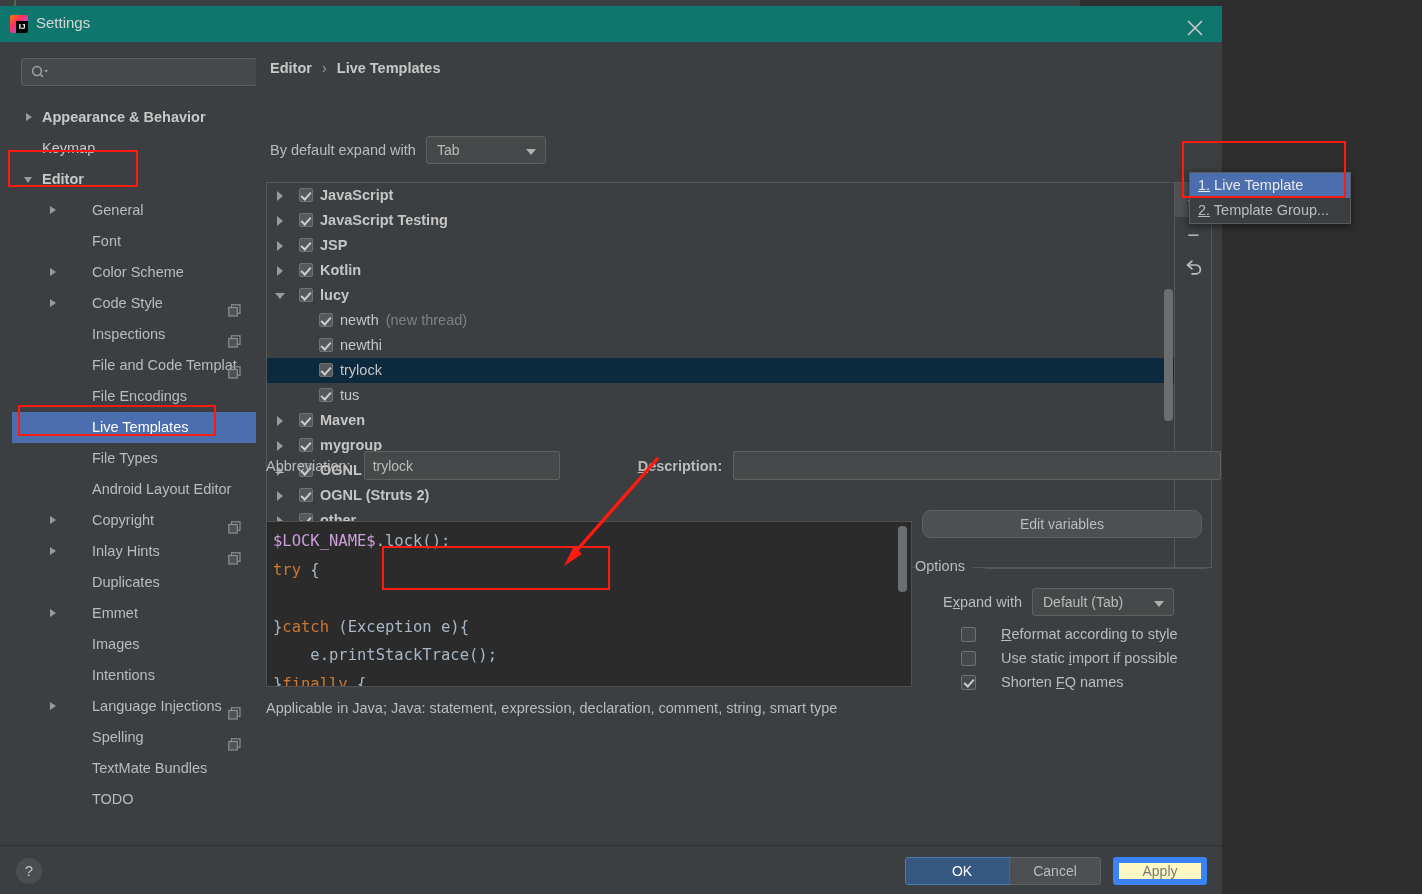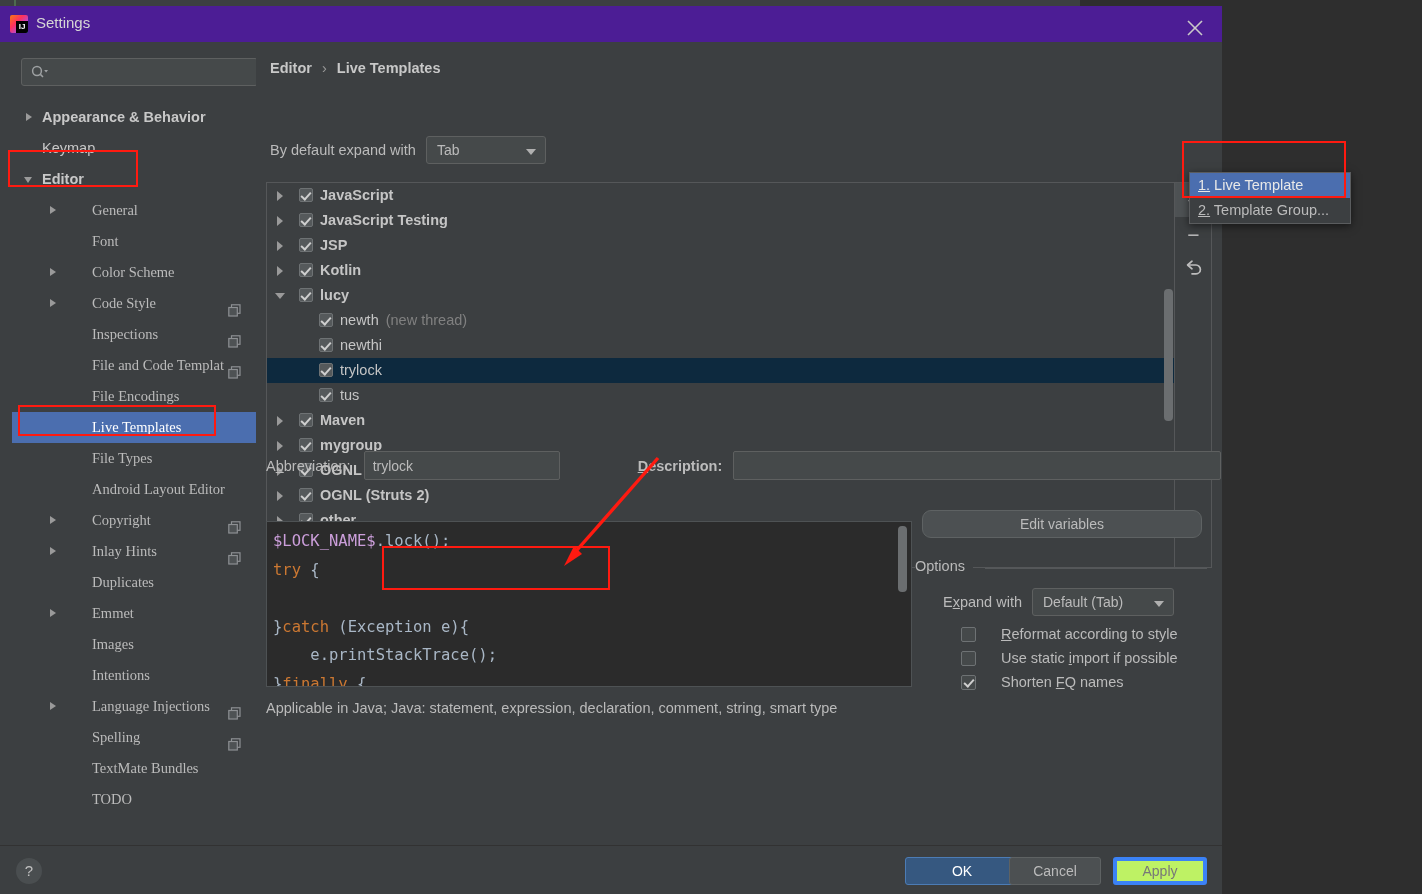--- a/index.html
+++ b/index.html
@@ -33,21 +33,21 @@
   #dialog {
     position: absolute; left: 0; top: 6px;
     width: 1222px; height: 888px;
     background: #3c3f41;
     color: #bbbbbb;
   }
 
   
   #titlebar {
     position: relative; height: 36px;
-    background: #4c1d95;
+    background: #0f766e;
   }
   #app-icon {
     position: absolute; left: 10px; top: 9px; width: 18px; height: 18px;
     border-radius: 2px;
     background:
       linear-gradient(135deg, #f97a12 0%, #fe315d 38%, #b24bdb 70%, #2d9fd6 100%);
     overflow: hidden;
   }
   #app-icon::after {
     content: "IJ";
@@ -112,21 +112,21 @@
   }
   .nav-item.open > .arrow {
     border-left: 4.5px solid transparent;
     border-right: 4.5px solid transparent;
     border-top: 6px solid #9a9a9a;
     left: 12px; top: 13px;
   }
   .nav-item .nav-label { display: inline-block; }
   .nav-item.lvl0 .nav-label { padding-left: 30px; font-weight: bold; color: #c8c8c8; }
   .nav-item.lvl0.noarrow .nav-label { padding-left: 30px; font-weight: normal; }
-  .nav-item.lvl1 .nav-label { padding-left: 80px; font-family: Liberation Serif, serif; }
+  .nav-item.lvl1 .nav-label { padding-left: 80px; }
   .nav-item.lvl1 .arrow { left: 38px; }
   .nav-item.selected { background: #4b6eaf; }
   .nav-item.selected .nav-label { color: #ffffff; }
   .copy-badge {
     position: absolute; right: 26px; top: 9px;
     width: 13px; height: 13px;
   }
 
   
   .redbox {
@@ -388,21 +388,21 @@
   .dlg-btn {
     position: absolute; top: 11px;
     height: 28px;
     border-radius: 3px;
     font-size: 14px;
     display: flex; align-items: center; justify-content: center;
     cursor: pointer;
   }
   #ok-button { left: 905px; width: 114px; background: #365880; border: 1px solid #4c7cb5; color: #ffffff; }
   #cancel-button { left: 1009px; width: 92px; background: #4c5052; border: 1px solid #5e6263; color: #bbbbbb; }
-  #apply-button { left: 1113px; width: 94px; background: #bef264; border: 4px solid #3b82f6; color: #787878; }
+  #apply-button { left: 1113px; width: 94px; background: #fef9c3; border: 6px solid #3b82f6; color: #787878; }
 
   
   #red-arrow { position: absolute; left: 540px; top: 450px; z-index: 58; pointer-events: none; }
 </style>
 </head>
 <body>
 
 <div id="backdrop">
   <div id="backdrop-strip"></div>
   <div id="backdrop-editline"></div>

